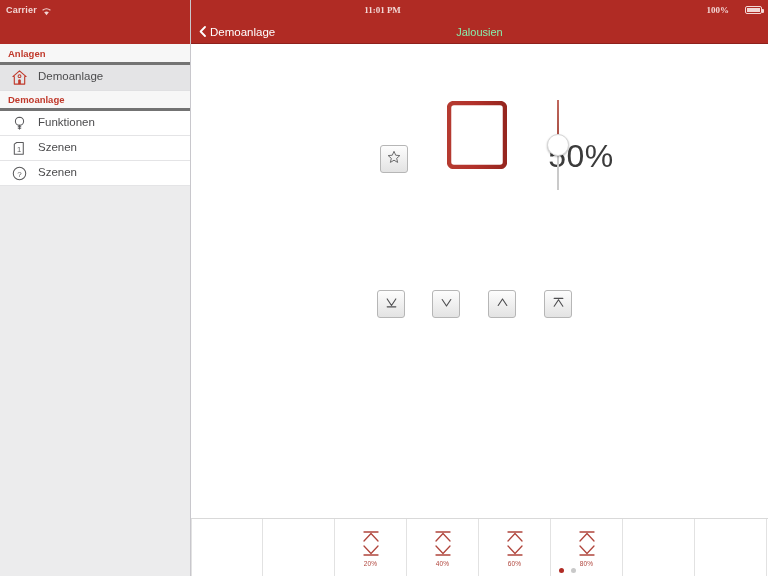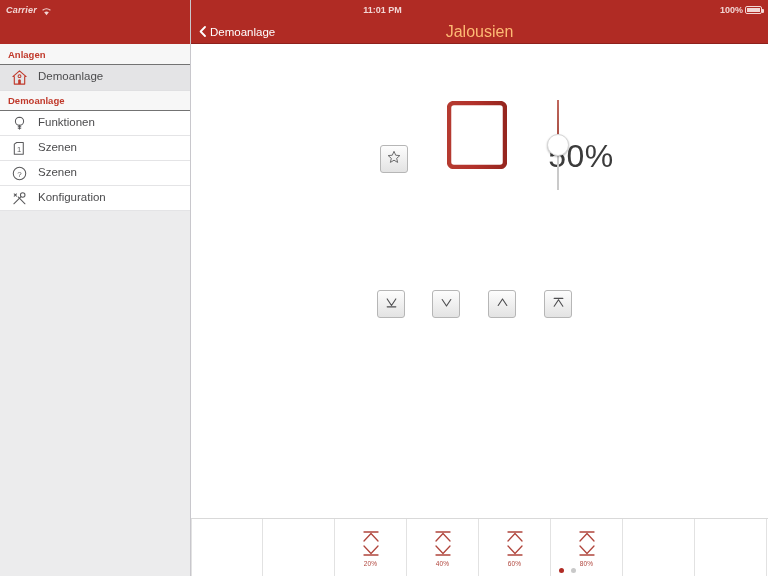--- a/index.html
+++ b/index.html
@@ -18,34 +18,33 @@
     position:relative;
     border-right:1px solid #c8c7cc;
     flex:0 0 191px;
   }
   .sb-status {
     height:20px; background:#b02b24;
     display:flex; align-items:center;
     padding-left:6px;
     color:#f2d6d4; font-size:9px; font-weight:bold;
     letter-spacing:.2px;
-    font-style:italic;
   }
   .sb-status .carrier { margin-right:4px; }
   .wifi-icon { display:inline-block; width:11px; height:9px; position:relative; top:1px;}
   .sb-navfill { height:24px; background:#b02b24; }
   .sb-list { background:#ffffff; }
   .sb-section {
     height:21px;
     background:#f7f7f7;
     color:#c0392b;
     font-size:9.5px; font-weight:bold;
     display:flex; align-items:center;
     padding-left:8px;
-    border-bottom:1px solid #737373;
+    border-bottom:3px solid #737373;
     border-top:1px solid #e0e0e2;
   }
   .sb-section.first { border-top:none; }
   .sb-row {
     height:25px;
     display:flex; align-items:center;
     padding-left:9px;
     border-bottom:1px solid #e4e4e6;
     background:#ffffff;
     color:#4c4c4e;
@@ -59,30 +58,30 @@
     flex:0 0 20px;
   }
   .sb-label { line-height:1; }
   .sb-filler { background:#ececed; flex:1; }
 
   
   #main { flex:1; position:relative; height:576px; background:#ffffff; }
   .statusbar {
     height:20px; background:#b02b24;
     position:relative;
-    color:#f2d6d4; font-size:9px; font-weight:bold;
+    color:#f2d6d4; font-size:9px; font-weight:bold;font-family:Liberation Serif, serif;
   }
   .sb-time {
     position:absolute; left:0; right:0; top:0; bottom:0;
     display:flex; align-items:center; justify-content:center;
     transform:translateX(-97px);
   }
   .sb-batt {
     position:absolute; right:6px; top:0; bottom:0;
-    display:flex; align-items:center; gap:2px;
+    display:flex; align-items:center; gap:16px;
   }
   .battery {
     width:17px; height:8px;
     border:1px solid #f2d6d4; border-radius:2px;
     position:relative; display:inline-block;
   }
   .battery::after{
     content:""; position:absolute; right:-3px; top:2px;
     width:2px; height:4px; background:#f2d6d4; border-radius:0 1px 1px 0;
   }
@@ -98,21 +97,21 @@
     display:flex; align-items:center; gap:4px;
     color:#ffffff; font-size:11.5px;
     cursor:pointer;
   }
   .chev-left {
     width:7px; height:11px; display:block; position:relative; top:0px;
   }
   .nav-title {
     position:absolute; left:0; right:0; top:0; bottom:0;
     display:flex; align-items:center; justify-content:center;
-    color:#fdba74; font-size:16px;
+    color:#86efac; font-size:11px;
   }
 
   .content { position:relative; height:494px; background:#fff; }
 
   .fav-btn {
     position:absolute; left:189px; top:101px;
     width:28px; height:28px;
     border:1px solid #b6b6b6; border-radius:3px;
     background:linear-gradient(180deg,#fdfdfd 0%,#f0f0f0 50%,#e3e3e3 100%);
     display:flex; align-items:center; justify-content:center;
@@ -252,33 +251,20 @@
         <span class="sb-ic">
           <svg width="17" height="17" viewBox="0 0 18 18">
             <circle cx="9" cy="9" r="6.6" fill="none" stroke="#5a5a5c" stroke-width="1.1"></circle>
             <text x="6.6" y="12.3" font-size="8.5" fill="#5a5a5c" font-family="Liberation Sans, sans-serif">?</text>
           </svg>
         </span>
         <span class="sb-label">Szenen</span>
       </div>
 
 
-      <div class="sb-row">
-        <span class="sb-ic">
-          <svg width="17" height="17" viewBox="0 0 18 18">
-            <g fill="none" stroke="#5a5a5c" stroke-width="1.1" stroke-linecap="round">
-              <path d="M3 14.6 L10.4 7.2"></path>
-              <circle cx="12.4" cy="5.3" r="2.4"></circle>
-              <path d="M14.8 14.6 L7.6 7.4"></path>
-              <path d="M3.4 4.2 L5.8 6.6 M3.4 6.6 L5.8 4.2"></path>
-            </g>
-          </svg>
-        </span>
-        <span class="sb-label">Konfiguration</span>
-      </div>
 
 
     </div>
 
     <div class="sb-filler"></div>
   </div>
 
   <div id="main">
 
     <div class="statusbar">

